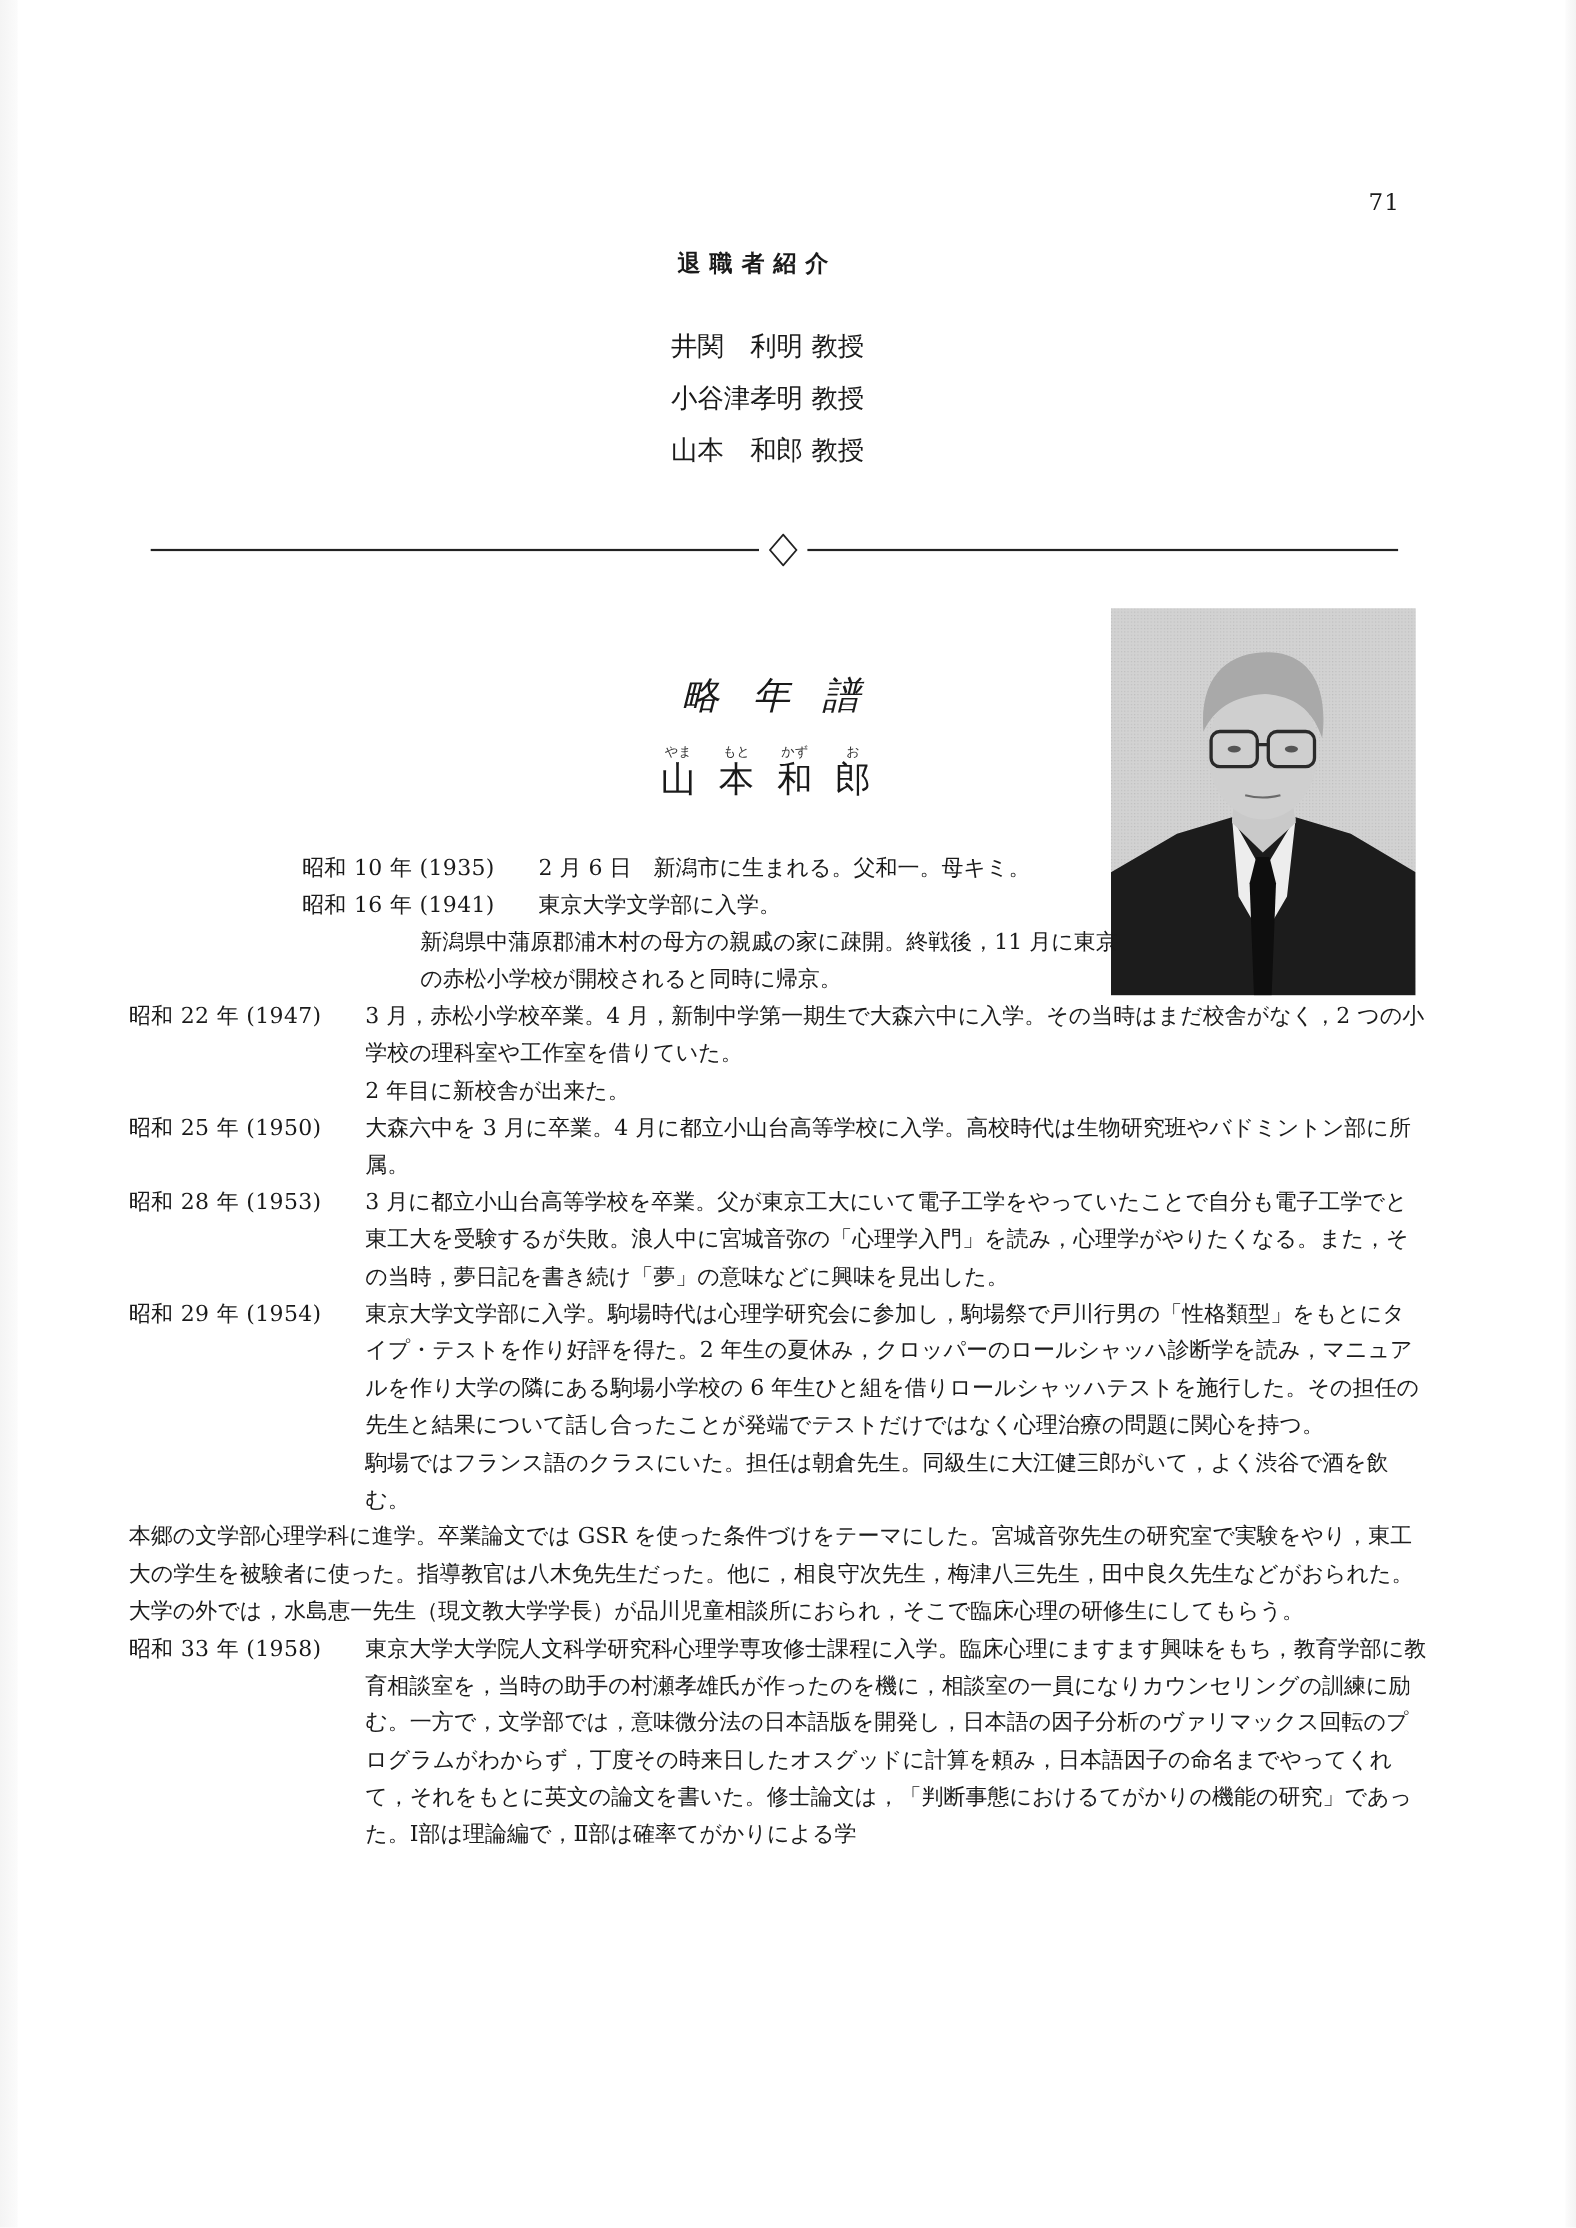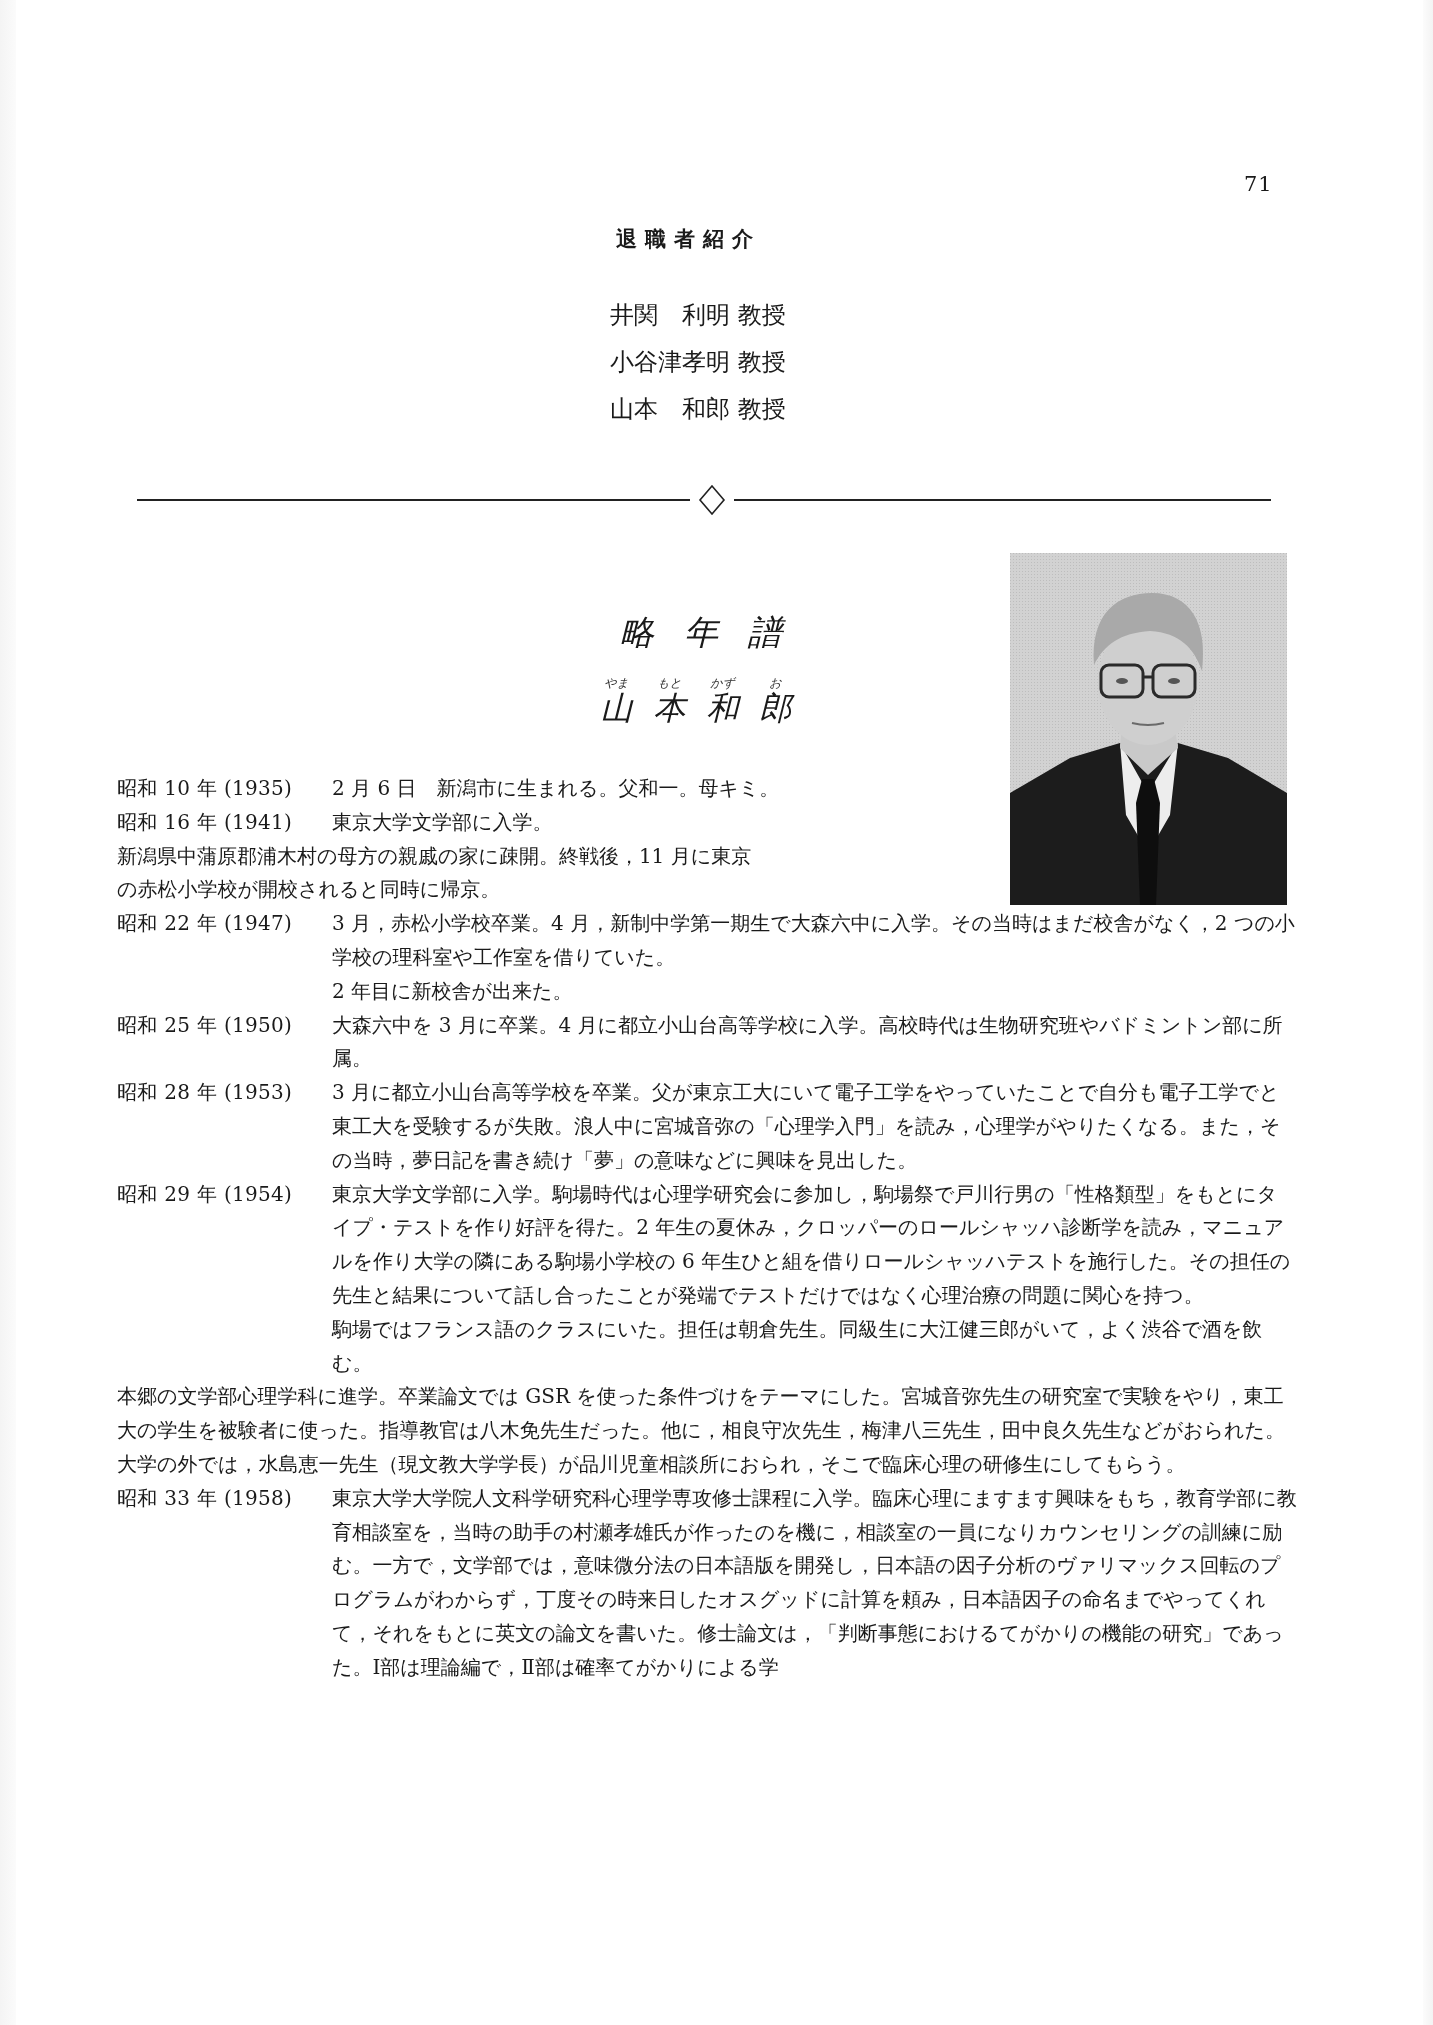--- a/index.html
+++ b/index.html
@@ -14,27 +14,27 @@
   .section-heading { position: absolute; left: 616px; top: 225px; font-family: "DejaVu Sans", sans-serif; font-weight: bold; font-size: 21px; letter-spacing: 8px; }
   .retirees { position: absolute; left: 610px; top: 292px; font-size: 24px; line-height: 47px; }
   .retiree { white-space: pre; }
   .divider { position: absolute; left: 137px; top: 485px; width: 1134px; height: 30px; }
   .divider .line-l { position: absolute; left: 0; top: 14px; width: 553px; height: 2px; background: #222; }
   .divider .line-r { position: absolute; left: 597px; top: 14px; width: 537px; height: 2px; background: #222; }
   .divider svg { position: absolute; left: 560px; top: 0; }
   .bio-title { position: absolute; left: 620px; top: 610px; font-size: 34px; letter-spacing: 30px; font-style: italic; }
   .name-block { position: absolute; left: 590px; top: 676px; }
   .ruby-row { display: flex; }
-  .ruby-cell { width: 53px; text-align: center; font-style: italic; }
+  .ruby-cell { width: 53px; text-align: center; }
   .ruby-cell .rt { display: block; font-size: 12px; line-height: 14px; height: 14px; color: #333; }
   .ruby-cell .rb { display: block; font-size: 32px; line-height: 36px; }
   .portrait { position: absolute; left: 1010px; top: 553px; width: 277px; height: 352px; overflow: hidden; background: #d9d9d9; }
   .portrait svg { display: block; }
   .timeline { position: absolute; left: 117px; top: 772px; width: 1180px; font-size: 20px; line-height: 33.8px; }
-  .entry { display: flex; }
+  .entry { display: flex; justify-content: center; }
   .entry .year { width: 215px; flex: 0 0 215px; white-space: nowrap; letter-spacing: 0.3px; }
   .entry .text { flex: 1; }
   .entry .text p { margin: 0; }
   .entry.narrow .text { max-width: 650px; }
 </style>
 </head>
 <body>
 
 <div class="edge-left"></div>
 <div class="edge-right"></div>

